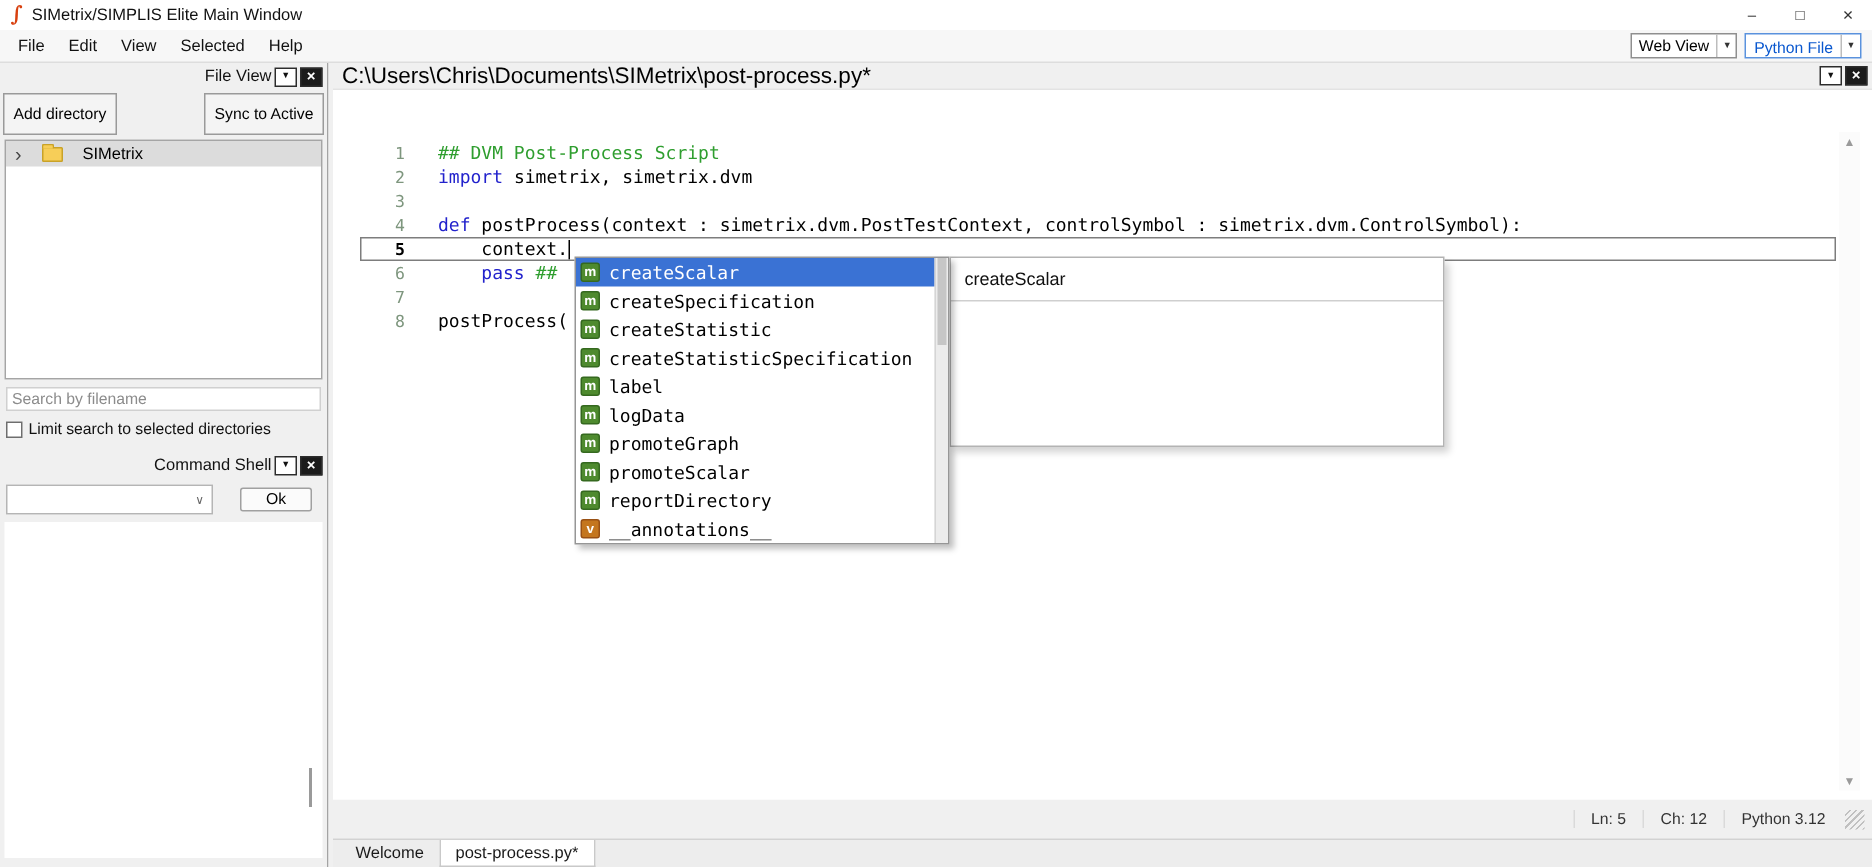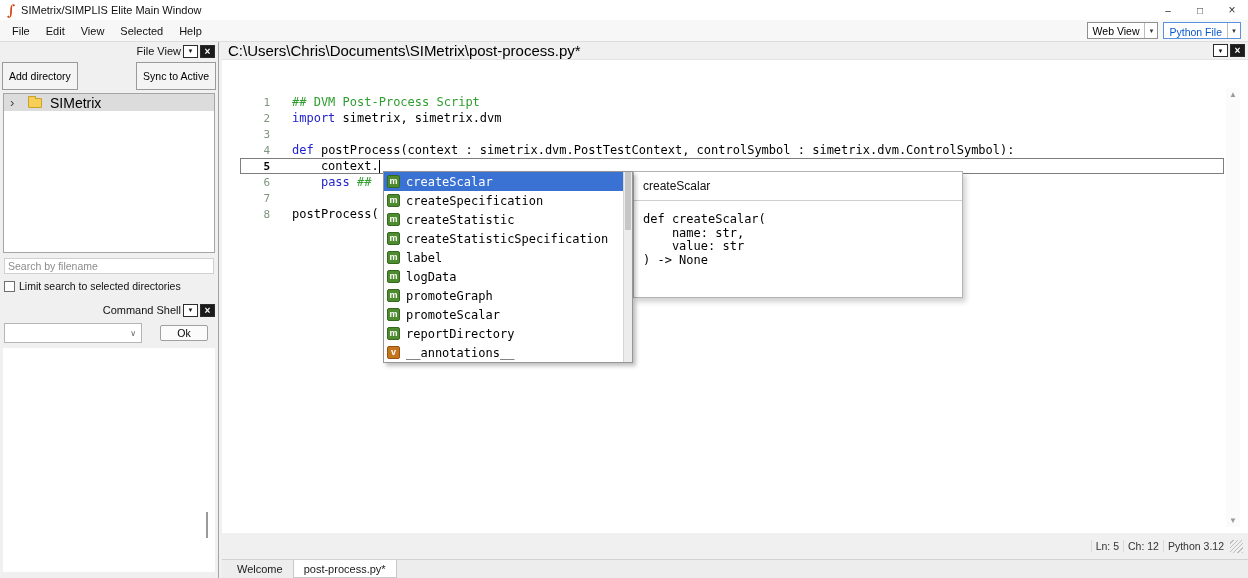--- a/index.html
+++ b/index.html
@@ -37,21 +37,21 @@
   .mini-btn { display:inline-flex; align-items:center; justify-content:center; width:15px; height:13px;
               border:1px solid #2c2c2c; background:#ffffff; color:#111; font-size:6px; margin-left:2px; }
   .mini-btn.dark { background:#1b1b1b; color:#ffffff; font-size:10px; font-weight:bold; }
   .btn-row { display:flex; justify-content:space-between; padding:2px 2px 3px; }
   .btn { border:1px solid #9a9a9a; background:#f4f4f4; font-family:"Liberation Sans",sans-serif; font-size:10.5px; padding:1px 6px; height:28px; line-height:1; }
   .tree-box { margin:0 3px; height:160px; background:#ffffff; border:1px solid #a5a5a5; overflow:hidden; }
   .tree-row { height:17px; display:flex; align-items:center; background:#dcdcdc; }
   .tree-expander { width:10px; margin-left:6px; color:#444; font-size:13px; line-height:1; }
   .folder { width:14px; height:10px; background:#f7ce58; border:1px solid #c9a227; border-radius:1px; position:relative; margin-left:8px; flex:0 0 14px; }
   .folder::before { content:""; position:absolute; top:-3px; left:-1px; width:6px; height:2px; background:#f7ce58; border:1px solid #c9a227; border-bottom:none; border-radius:1px 1px 0 0; }
-  .tree-label { margin-left:8px; font-size:14px; }
+  .tree-label { margin-left:13px; font-size:11px; }
   .search-input { display:block; width:calc(100% - 8px); margin:5px 3px 0 4px; height:16px; border:1px solid #d0d0d0; background:#fff; padding:0 3px; font-family:"Liberation Sans",sans-serif; font-size:10.5px; color:#333; outline:none; }
   .search-input::placeholder { color:#8c8c8c; }
   .checkbox-row { margin:6px 4px 0; display:flex; align-items:center; gap:4px; }
   .checkbox { width:11px; height:11px; border:1px solid #6e6e6e; background:#fff; flex:0 0 11px; }
   .cb-label { font-size:10.5px; color:#111; }
   .panel-header.cs { margin-top:9px;padding-left:28px; }
   .combo-row { display:flex; align-items:center; padding:4px 3px 2px 4px; }
   .shell-combo { flex:0 0 138px; height:20px; border:1px solid #b5b5b5; background:#fff; display:flex; align-items:center; justify-content:flex-end; }
   .combo-arrow2 { color:#666; font-size:8px; padding-right:5px; }
   .btn.ok { margin-left:18px; width:48px; height:16px; border-radius:2px; background:#fbfbfb; border-color:#a0a0a0; }
@@ -86,21 +86,21 @@
   .ac-scroll { position:absolute; top:0; right:0; bottom:0; width:9px; background:#ececec; border-left:1px solid #d5d5d5; }
   .ac-thumb { position:absolute; top:0; left:1px; right:1px; height:58px; background:#c6c6c6; }
   
   .tooltip { position:absolute; left:411px; top:111px; width:330px; height:127px; background:#ffffff; border:1px solid #b3b3b3;
              box-shadow:3px 4px 5px rgba(0,0,0,0.18); z-index:5; padding:7px 9px; }
   .tt-title { font-size:12px; color:#111; }
   .tt-sep { border-top:1px solid #cfcfcf; margin:7px -9px 0; }
   .tt-sig { margin:12px 0 0; font-family:"DejaVu Sans Mono",monospace; font-size:12px; line-height:13.5px; color:#000; }
   
   .status-row { height:26px; background:#f0f0f0; display:flex; align-items:center; justify-content:flex-end; padding-right:5px; font-size:10.5px; color:#333; }
-  .st-item { padding:0 4px; border-left:1px solid #dadada; }
+  .st-item { padding:0 11px; border-left:1px solid #dadada; }
   .grip { width:13px; height:13px; margin-left:2px; background:repeating-linear-gradient(135deg, transparent 0 2px, #c0c0c0 2px 3px); }
   .tab-bar { height:19px; background:#ededed; border-top:1px solid #d2d2d2; display:flex; align-items:stretch; padding-left:5px; }
   .btab { display:flex; align-items:center; padding:0 10px; font-size:11px; color:#1a1a1a; }
   .btab.active { background:#ffffff; border-left:1px solid #c9c9c9; border-right:1px solid #c9c9c9; border-bottom:1px solid #c9c9c9; }
 </style>
 </head>
 <body>
 
 <div class="titlebar">
   <span class="app-icon">∫</span>
@@ -245,24 +245,20 @@
             </div>
           </div>
         <div class="ac-scroll">
           <div class="ac-thumb"></div>
         </div>
       </div>
 
       <div class="tooltip">
         <div class="tt-title">createScalar</div>
         <div class="tt-sep"></div>
-        <pre class="tt-sig" id="tt-sig">def createScalar(
-    name: str,
-    value: str
-) -&gt; None</pre>
       </div>
     </div>
 
     <div class="status-row">
       <span class="st-item">Ln: 5</span>
       <span class="st-item">Ch: 12</span>
       <span class="st-item">Python 3.12</span>
       <span class="grip"></span>
     </div>
 

